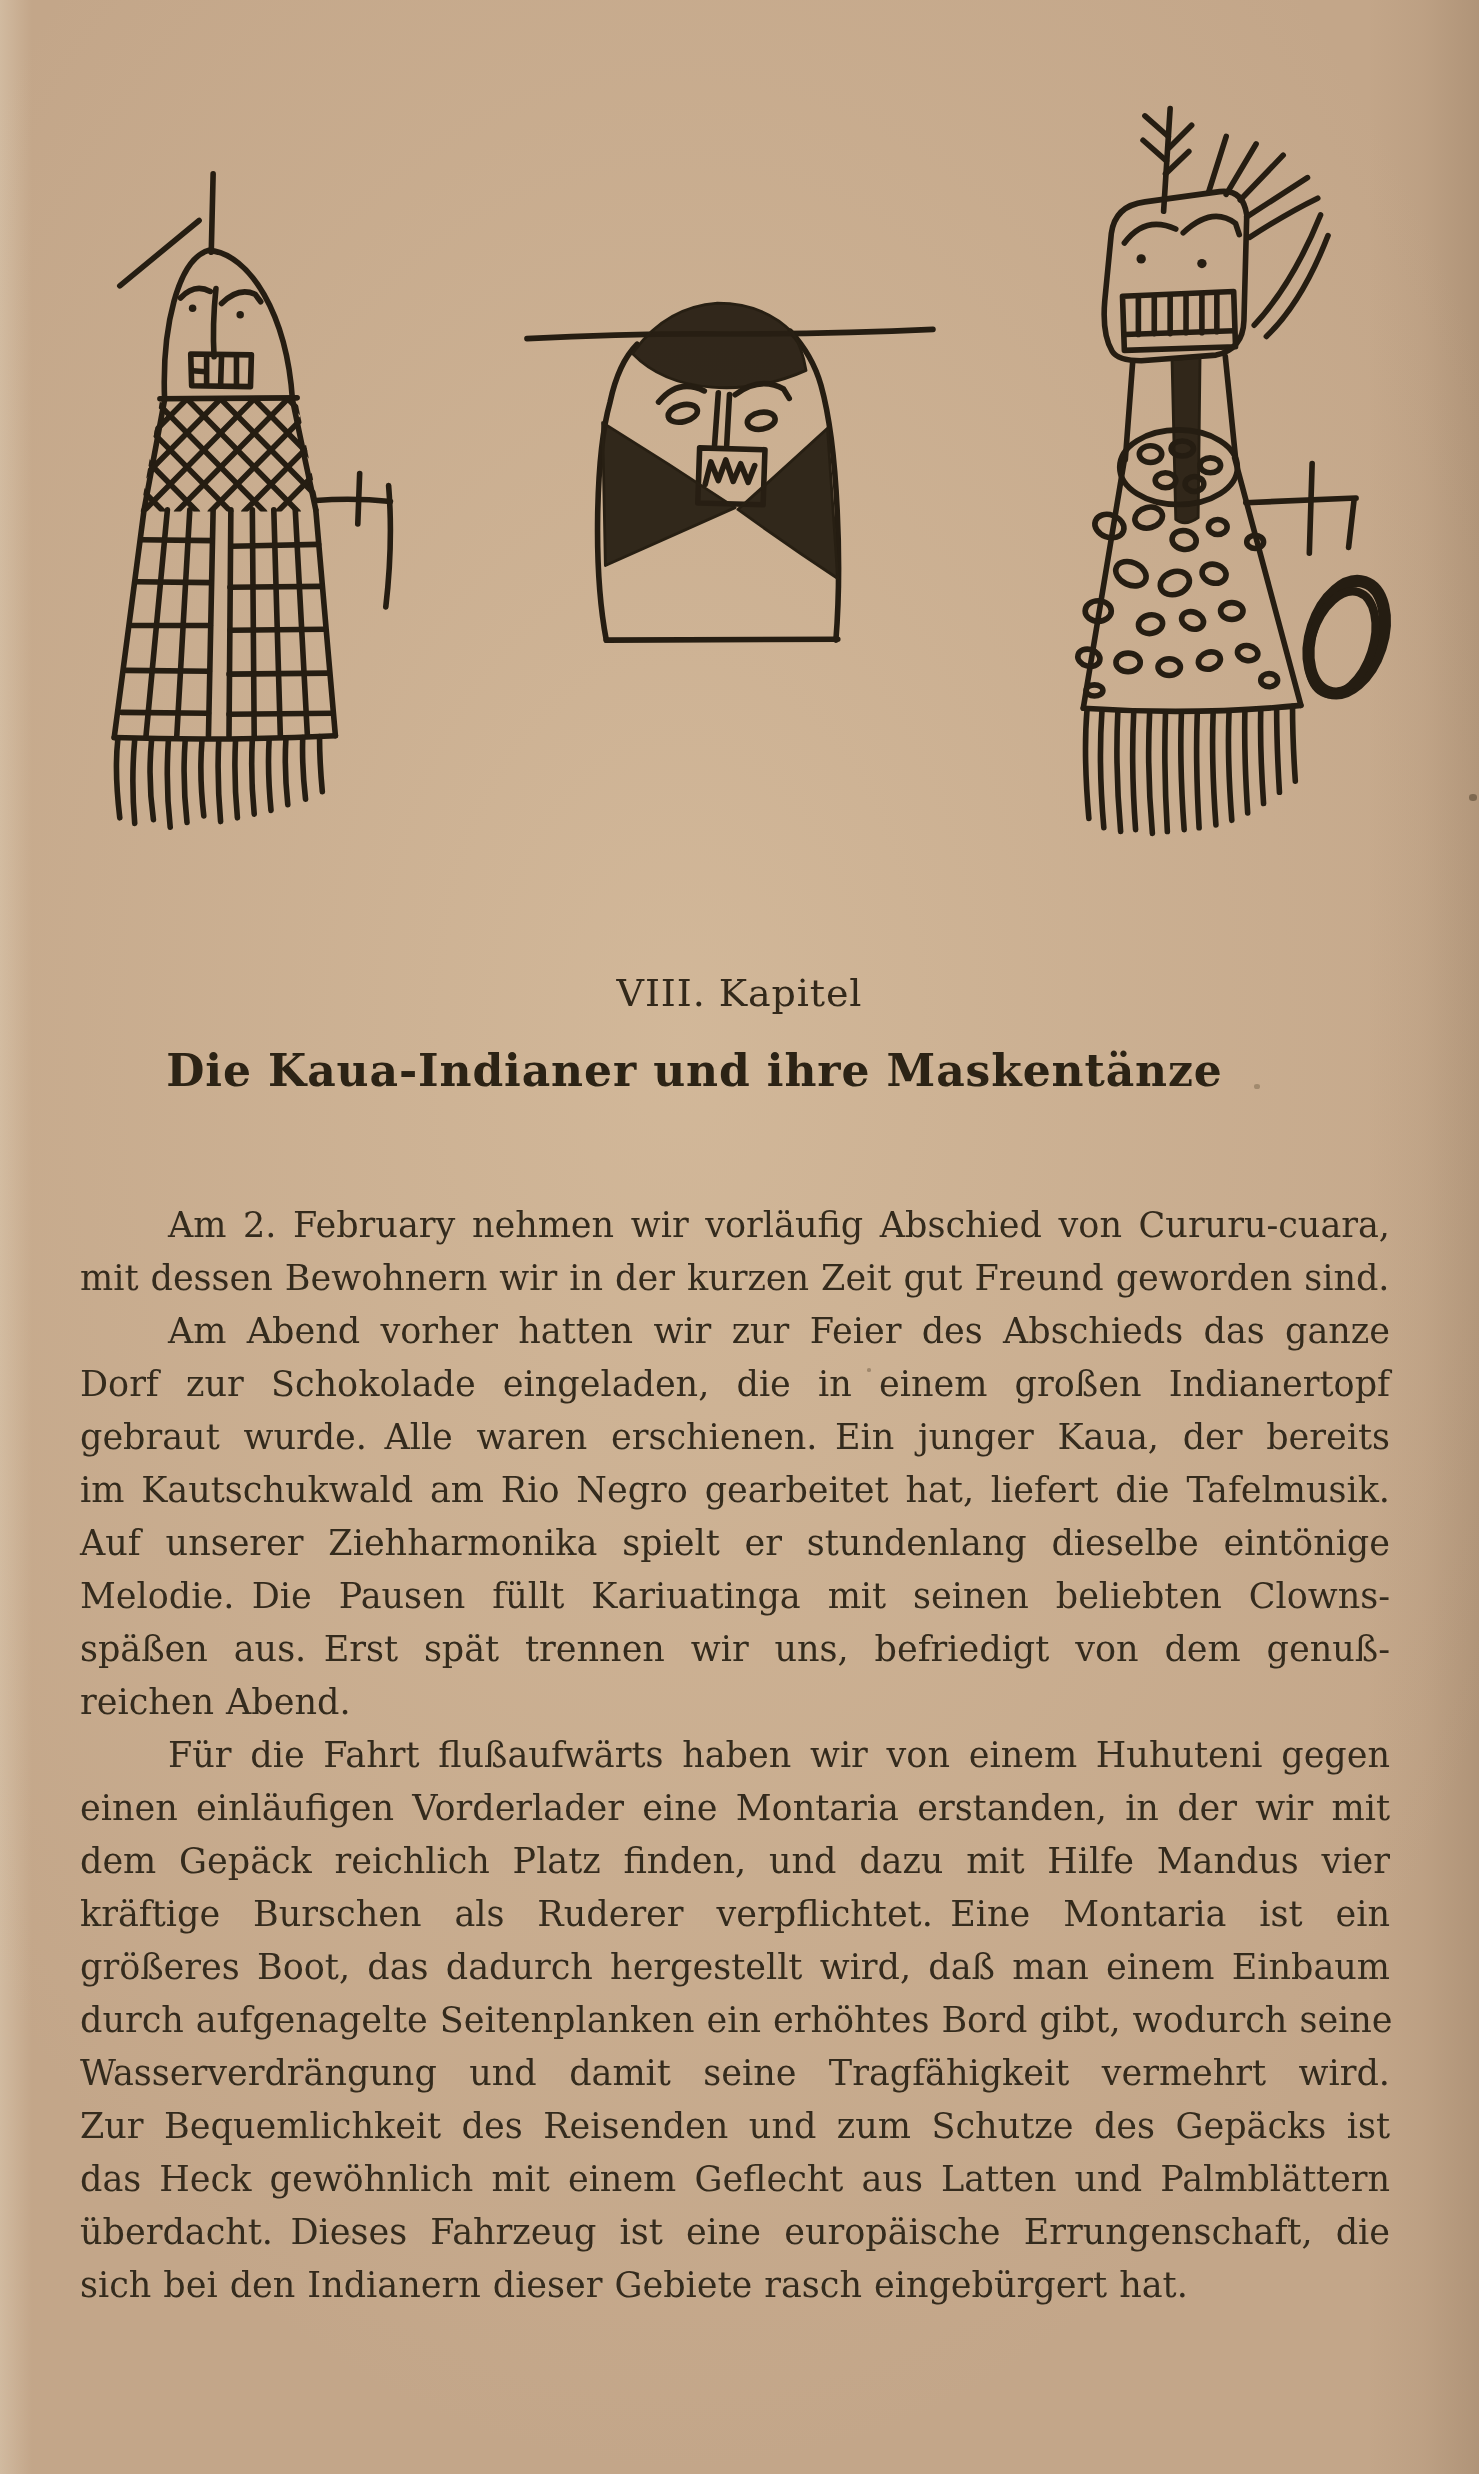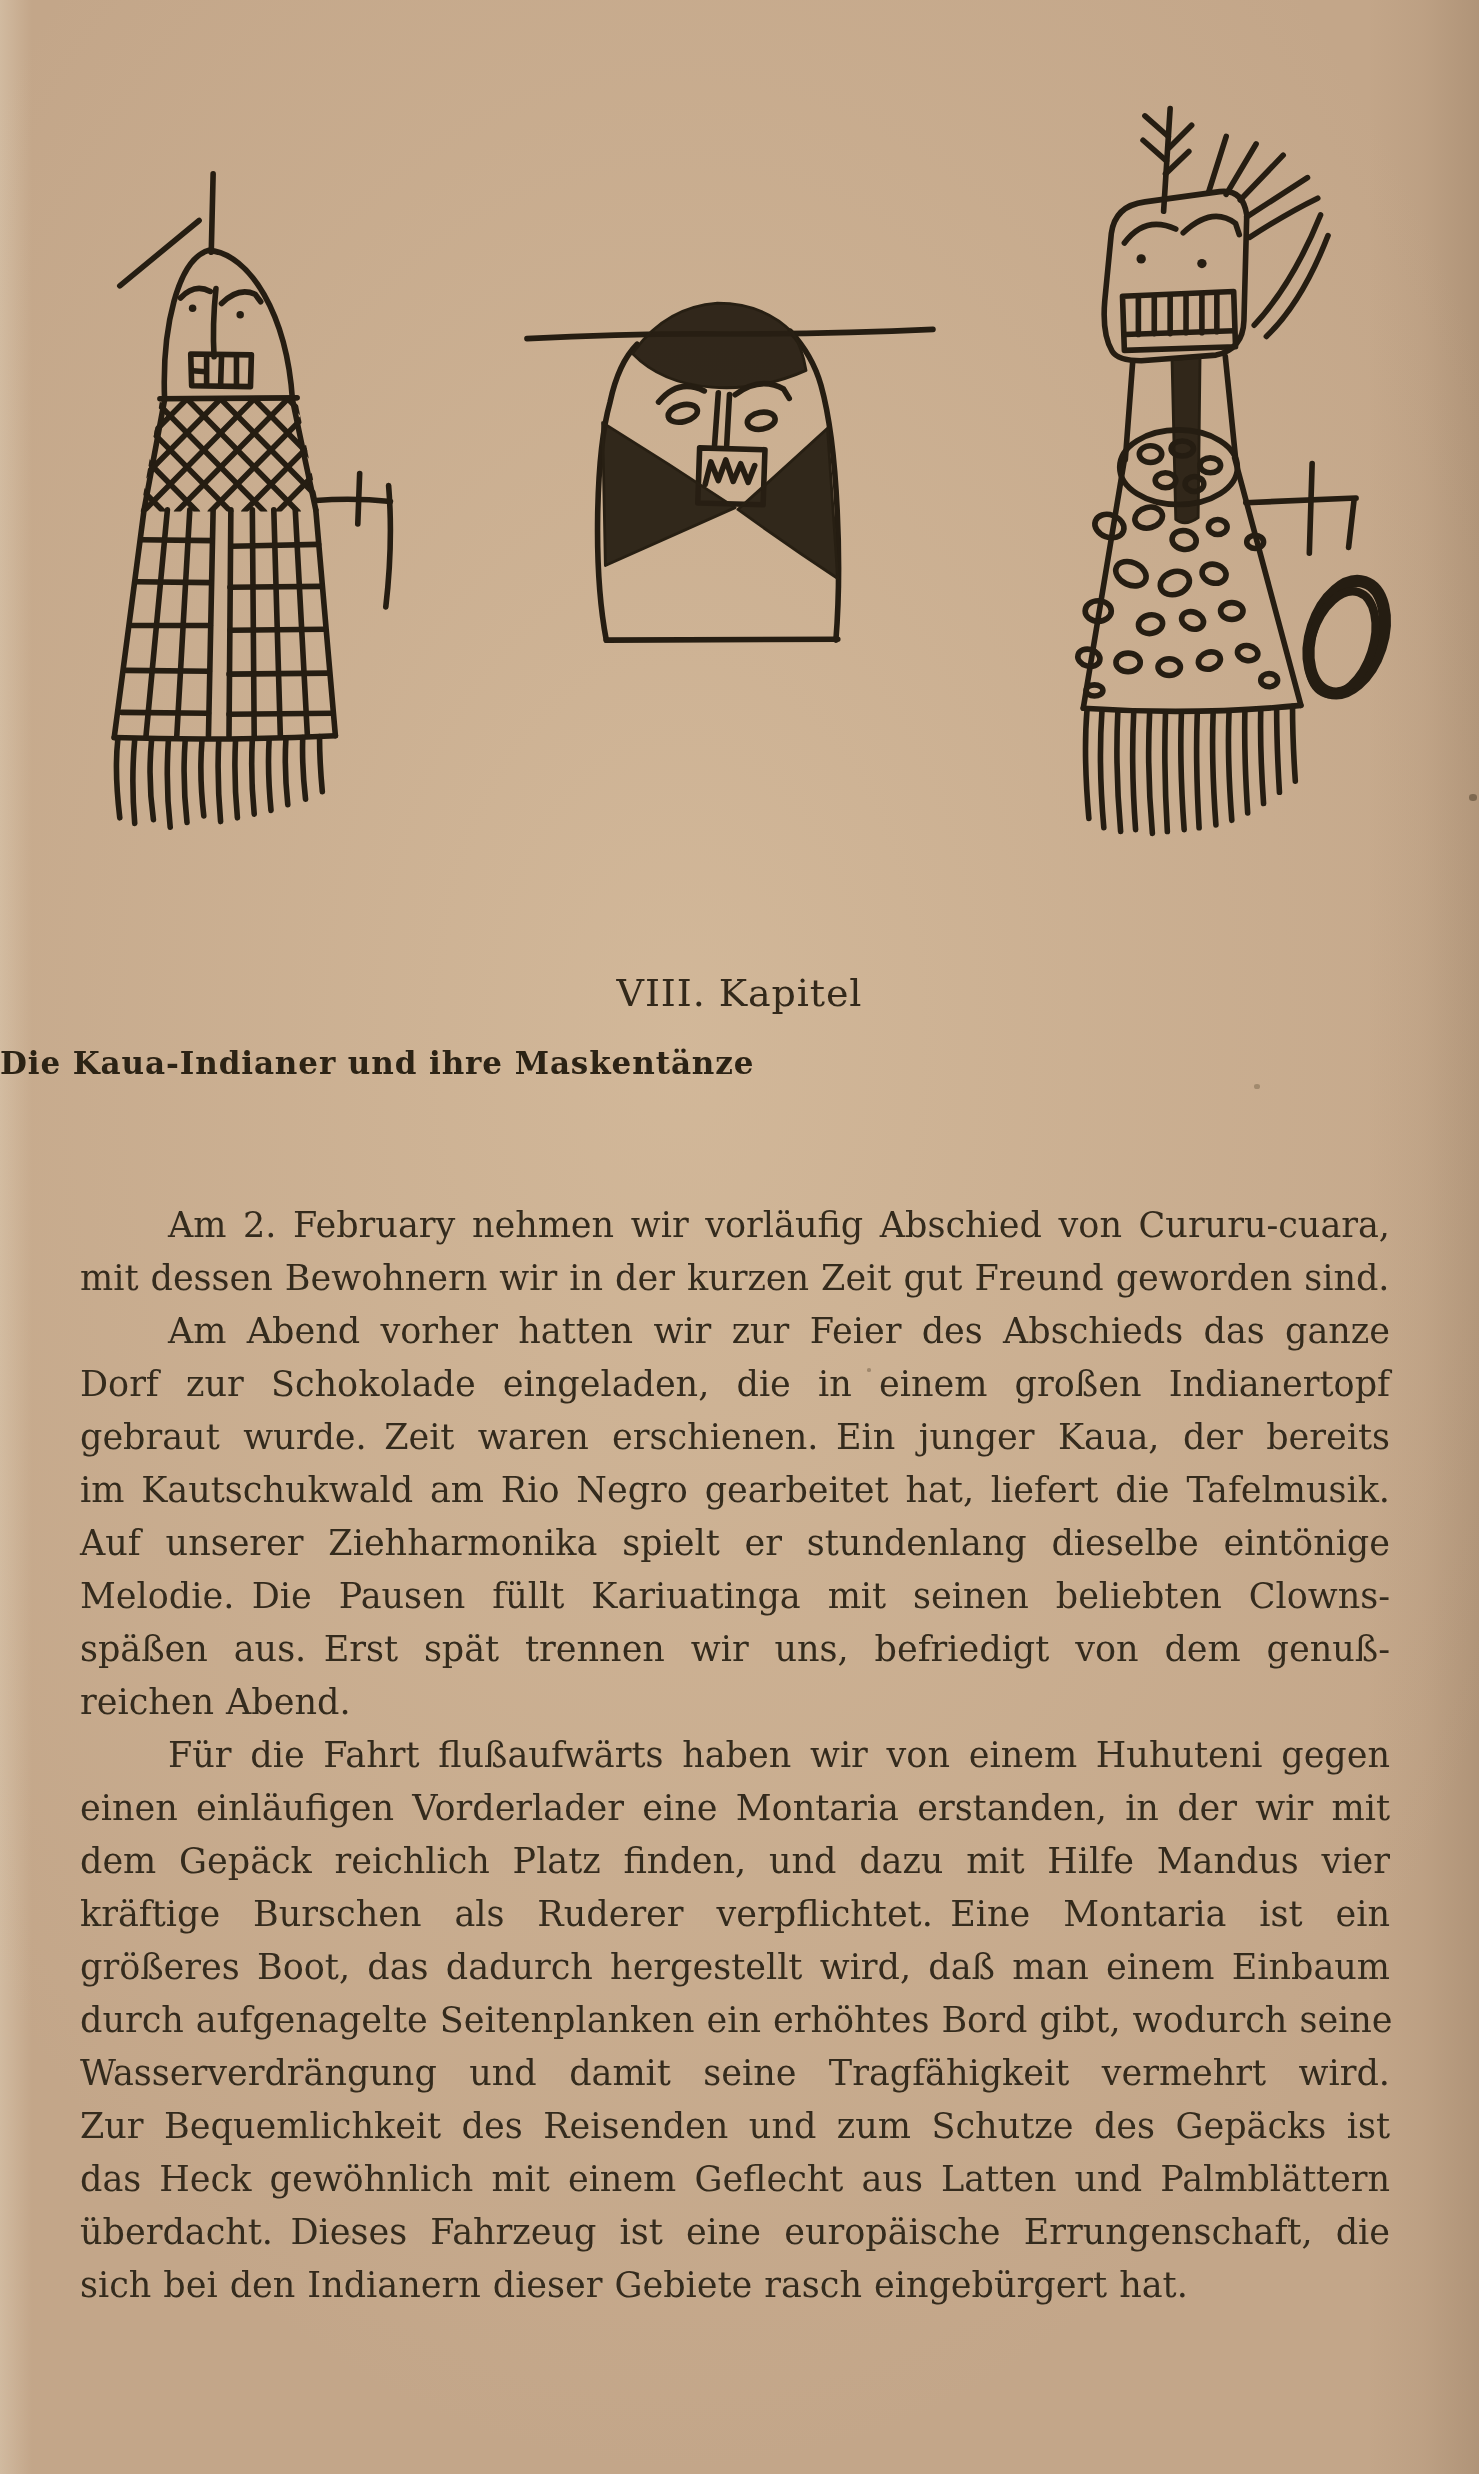--- a/index.html
+++ b/index.html
@@ -20,21 +20,21 @@
     stroke:#251d12;stroke-width:6;fill:none;stroke-linecap:round;stroke-linejoin:round;
   }
   .sketch .fill{fill:#251d12;stroke:none;}
   .sketch .blob{fill:#271f13;stroke:#271f13;stroke-width:3;fill-opacity:0.94;}
   .kicker{
     position:absolute;left:0;top:953px;width:1479px;
     text-align:center;font-size:38px;letter-spacing:0.9px;color:#33291b;margin-top:18px;
   }
   .title{
     position:absolute;left:0;top:1045px;width:1389px;margin:0;
-    text-align:left;font-size:31px;font-weight:bold;letter-spacing:0.9px;color:#2c2315;
+    text-align:center;font-size:44px;font-weight:bold;letter-spacing:0.9px;color:#2c2315;
   }
   .text-block{
     position:absolute;left:80px;top:1199px;width:1310px;
     font-size:35px;line-height:53px;word-spacing:0.9px;color:#342b1d;
   }
   .line{
     text-align:justify;
     text-align-last:justify;
     -moz-text-align-last:justify;
     height:53px;white-space:nowrap;
@@ -232,21 +232,21 @@
   </div>
 
   <div class="kicker">VIII. Kapitel</div>
   <h1 class="title">Die Kaua-Indianer und ihre Maskentänze</h1>
 
   <main class="text-block">
     <div class="line indent">Am 2. February nehmen wir vorläufig Abschied von Cururu-cuara,</div>
     <div class="line para-end">mit dessen Bewohnern wir in der kurzen Zeit gut Freund geworden sind.</div>
     <div class="line indent">Am Abend vorher hatten wir zur Feier des Abschieds das ganze</div>
     <div class="line">Dorf zur Schokolade eingeladen, die in einem großen Indianertopf</div>
-    <div class="line">gebraut wurde. Zeit waren erschienen. Ein junger Kaua, der bereits</div>
+    <div class="line">gebraut wurde. Alle waren erschienen. Ein junger Kaua, der bereits</div>
     <div class="line">im Kautschukwald am Rio Negro gearbeitet hat, liefert die Tafelmusik.</div>
     <div class="line">Auf unserer Ziehharmonika spielt er stundenlang dieselbe eintönige</div>
     <div class="line">Melodie. Die Pausen füllt Kariuatinga mit seinen beliebten Clowns-</div>
     <div class="line">späßen aus. Erst spät trennen wir uns, befriedigt von dem genuß-</div>
     <div class="line para-end">reichen Abend.</div>
     <div class="line indent">Für die Fahrt flußaufwärts haben wir von einem Huhuteni gegen</div>
     <div class="line">einen einläufigen Vorderlader eine Montaria erstanden, in der wir mit</div>
     <div class="line">dem Gepäck reichlich Platz finden, und dazu mit Hilfe Mandus vier</div>
     <div class="line">kräftige Burschen als Ruderer verpflichtet. Eine Montaria ist ein</div>
     <div class="line">größeres Boot, das dadurch hergestellt wird, daß man einem Einbaum</div>

